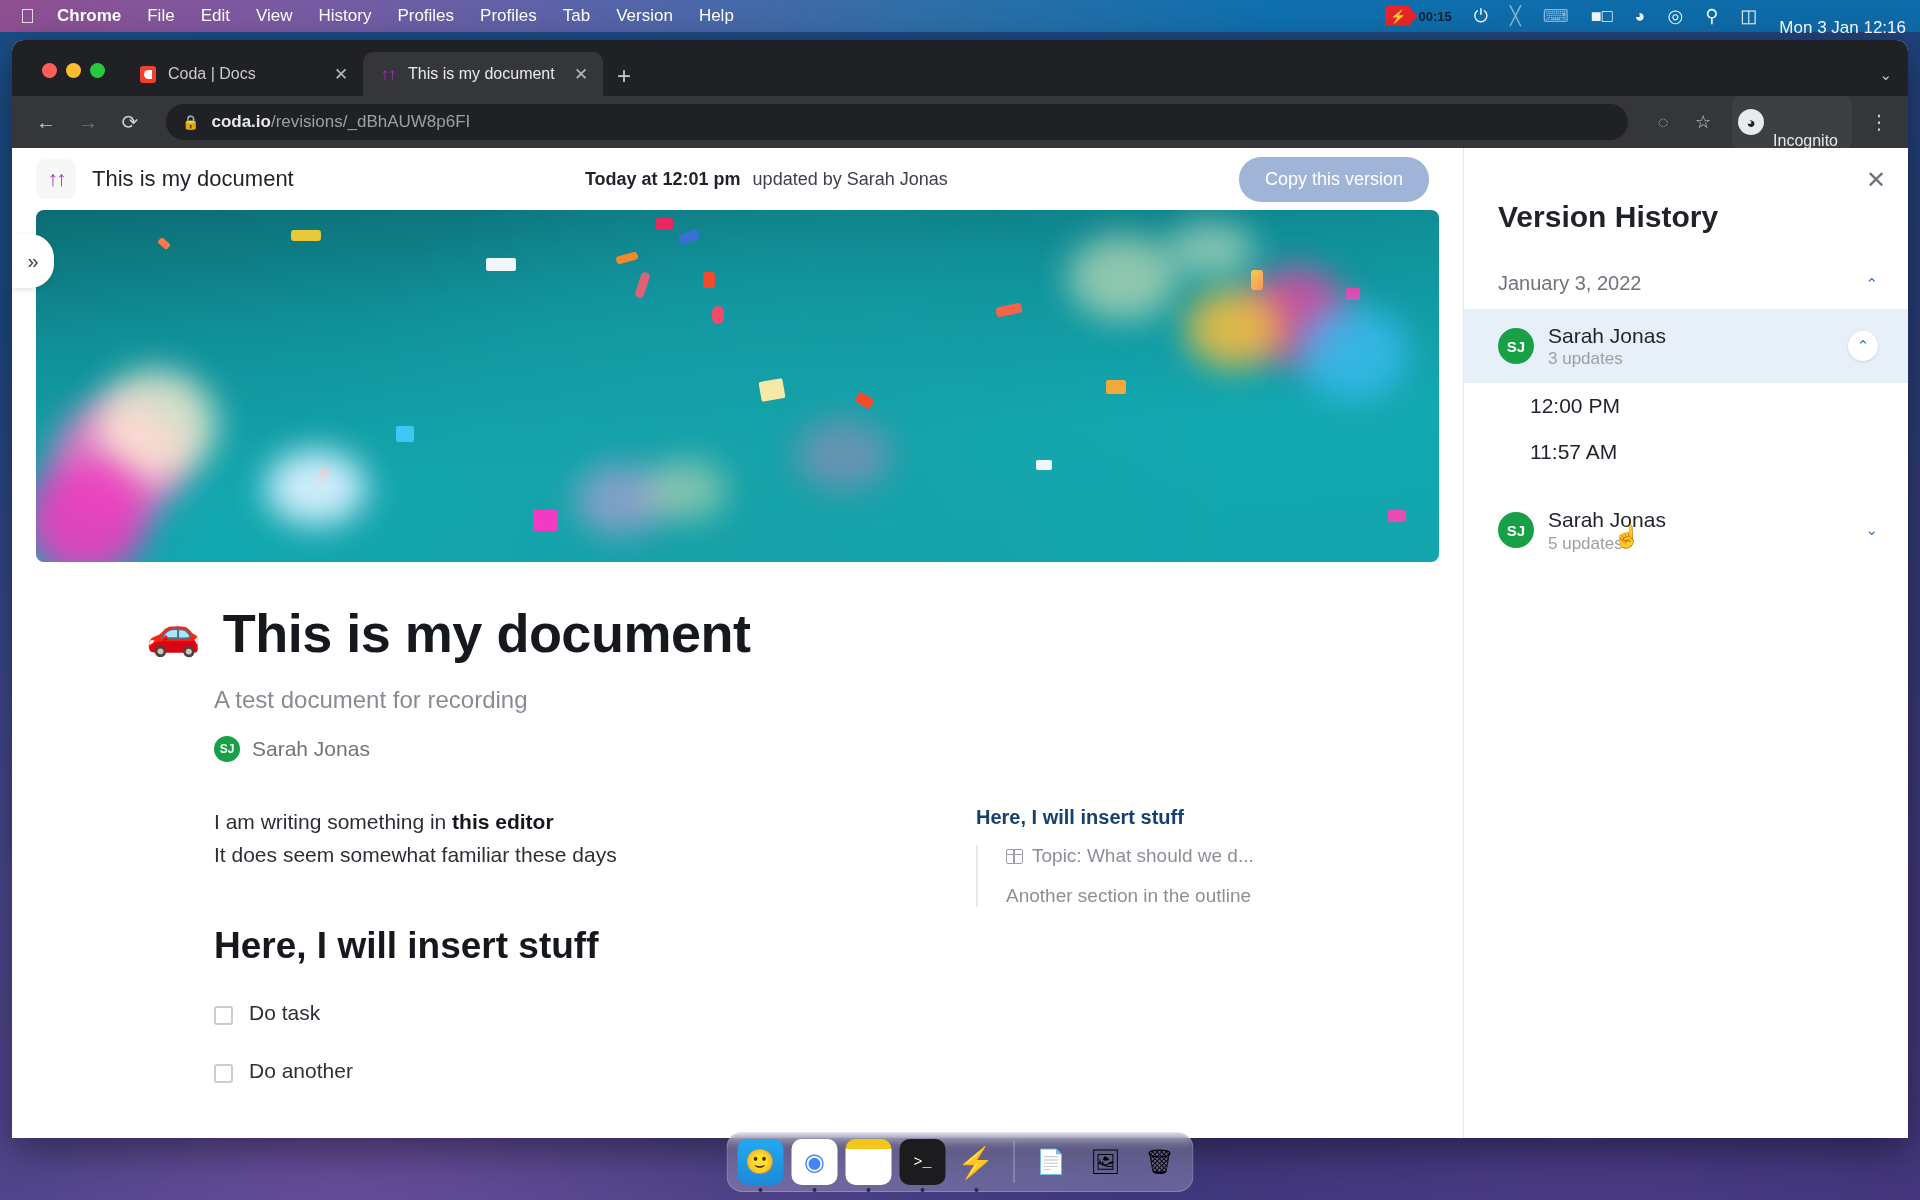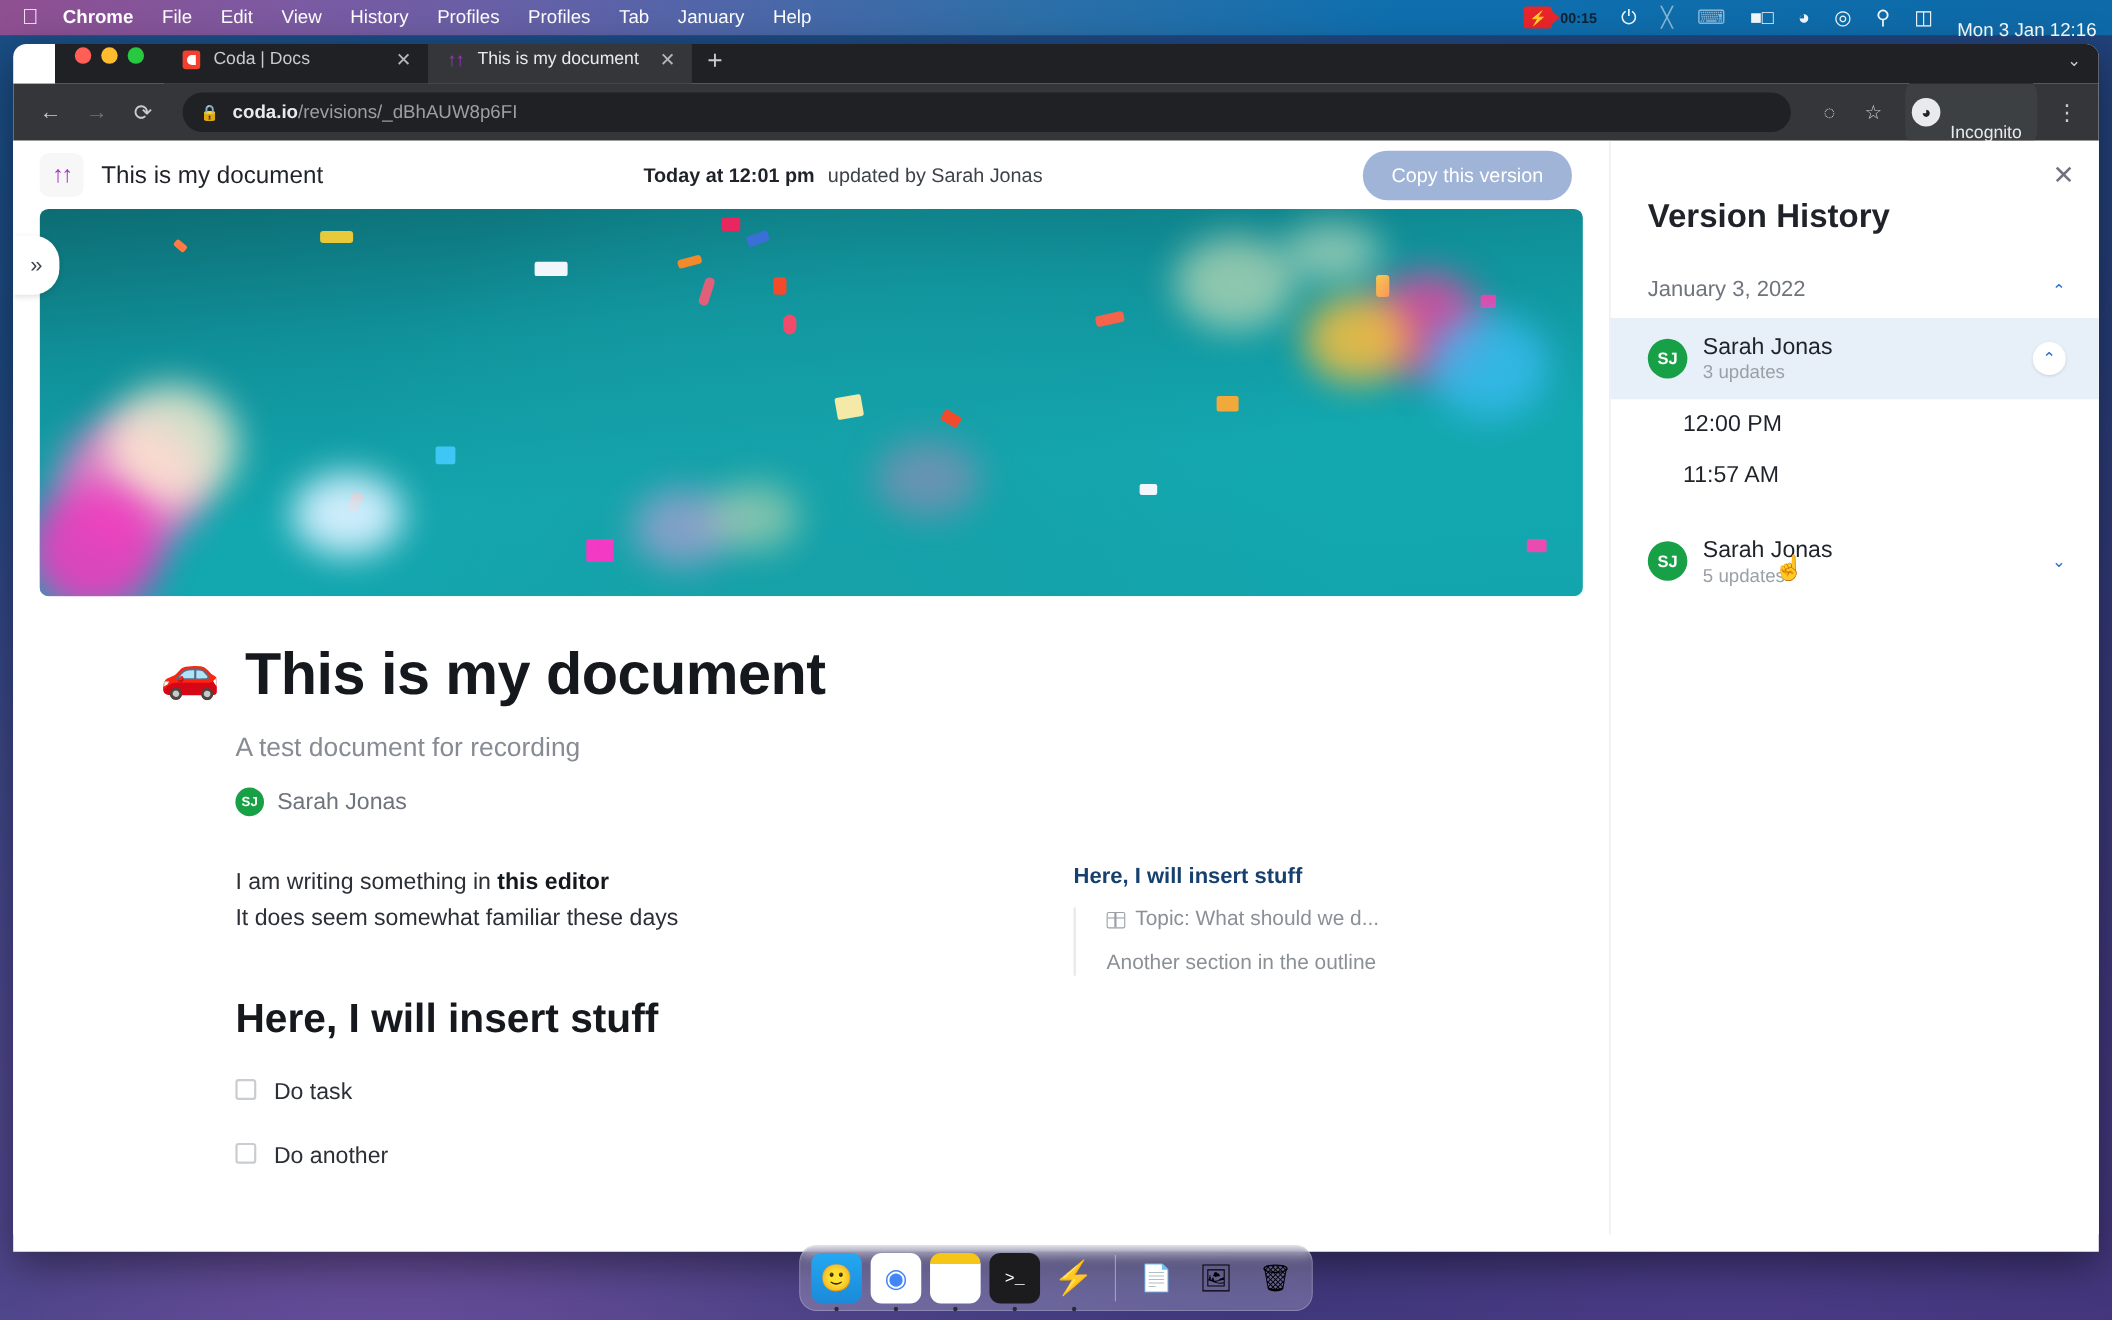--- a/index.html
+++ b/index.html
@@ -49,22 +49,22 @@
   .mb-icon.dim { opacity: .5; }
   .mb-clock { font-size: 17px; white-space: nowrap; margin-top: 24px; }
 
   
   .browser {
     position: absolute; left: 12px; top: 40px; width: 1896px; height: 1098px;
     background: #fff; border-radius: 12px 12px 0 0; overflow: hidden;
     box-shadow: 0 12px 40px rgba(0,0,0,.45);
   }
   .tabstrip {
-    height: 36px; background: #202124; display: flex; align-items: flex-end;
-    padding-left: 10px; position: relative; margin-left: 38px;
+    height: 56px; background: #202124; display: flex; align-items: flex-end;
+    padding-left: 22px; position: relative;
   }
   .traffic { display: flex; gap: 9px; align-items: center; height: 52px; padding: 0 18px 0 8px; }
   .tl { width: 15px; height: 15px; border-radius: 50%; }
   .tl.r { background: #ff5f57; } .tl.y { background: #febc2e; } .tl.g { background: #28c840; }
 
   .tab {
     height: 44px; display: flex; align-items: center; gap: 11px;
     padding: 0 12px 0 16px; border-radius: 10px 10px 0 0;
     min-width: 240px; max-width: 300px; position: relative;
   }
@@ -164,21 +164,21 @@
   .avatar-sm { width: 26px; height: 26px; border-radius: 50%; background: #18a047;
                color: #fff; font-size: 12px; font-weight: bold; display: flex;
                align-items: center; justify-content: center; }
   .doc-author .nm { font-size: 21px; color: #6f747c; }
 
   .content-row { display: flex; margin-top: 44px; }
   .content-left { width: 720px; margin-left: 68px; }
   .para { font-size: 21px; color: #2c3036; line-height: 1.55; }
   .para b { font-weight: bold; color: #15181d; }
   .doc-h2 { font-size: 37px; font-weight: bold; color: #15181d; margin-top: 54px; }
-  .check-row { display: flex; align-items: flex-start; gap: 16px; margin-top: 34px; }
+  .check-row { display: flex; align-items: flex-end; gap: 16px; margin-top: 34px; }
   .checkbox { width: 19px; height: 19px; border: 2px solid #c9ccd1; border-radius: 3px; }
   .check-label { font-size: 21px; color: #2c3036; }
 
   .outline { width: 420px; margin-left: 42px; }
   .outline-title { font-size: 20px; font-weight: bold; color: #16406e; }
   .outline-items { margin-top: 16px; border-left: 2px solid #e6e8ec; padding-left: 28px; }
   .outline-item { display: flex; align-items: center; gap: 9px; font-size: 19px; color: #8b9097; margin-bottom: 18px; }
   .table-icon { width: 17px; height: 15px; border: 1.7px solid #9aa0a6; border-radius: 2px; position: relative; flex: none;}
   .table-icon::before { content:""; position:absolute; left:0; right:0; top:4px; height:1.7px; background:#9aa0a6; }
   .table-icon::after  { content:""; position:absolute; top:0; bottom:0; left:6px; width:1.7px; background:#9aa0a6; }
@@ -244,21 +244,21 @@
   <div class="menubar">
     <span class="apple"></span>
     <span class="mi bold">Chrome</span>
     <span class="mi">File</span>
     <span class="mi">Edit</span>
     <span class="mi">View</span>
     <span class="mi">History</span>
     <span class="mi">Profiles</span>
     <span class="mi">Profiles</span>
     <span class="mi">Tab</span>
-    <span class="mi">January</span>
+    <span class="mi">Version</span>
     <span class="mi">Help</span>
     <span class="spacer"></span>
     <div class="mb-right">
       <span class="rec-chip">
         <span class="rec-cam">
             <span class="rec-bolt">⚡</span>
           </span>
         <span class="rec-time">00:15</span>
       </span>
       <span class="mb-icon">⏻</span>

